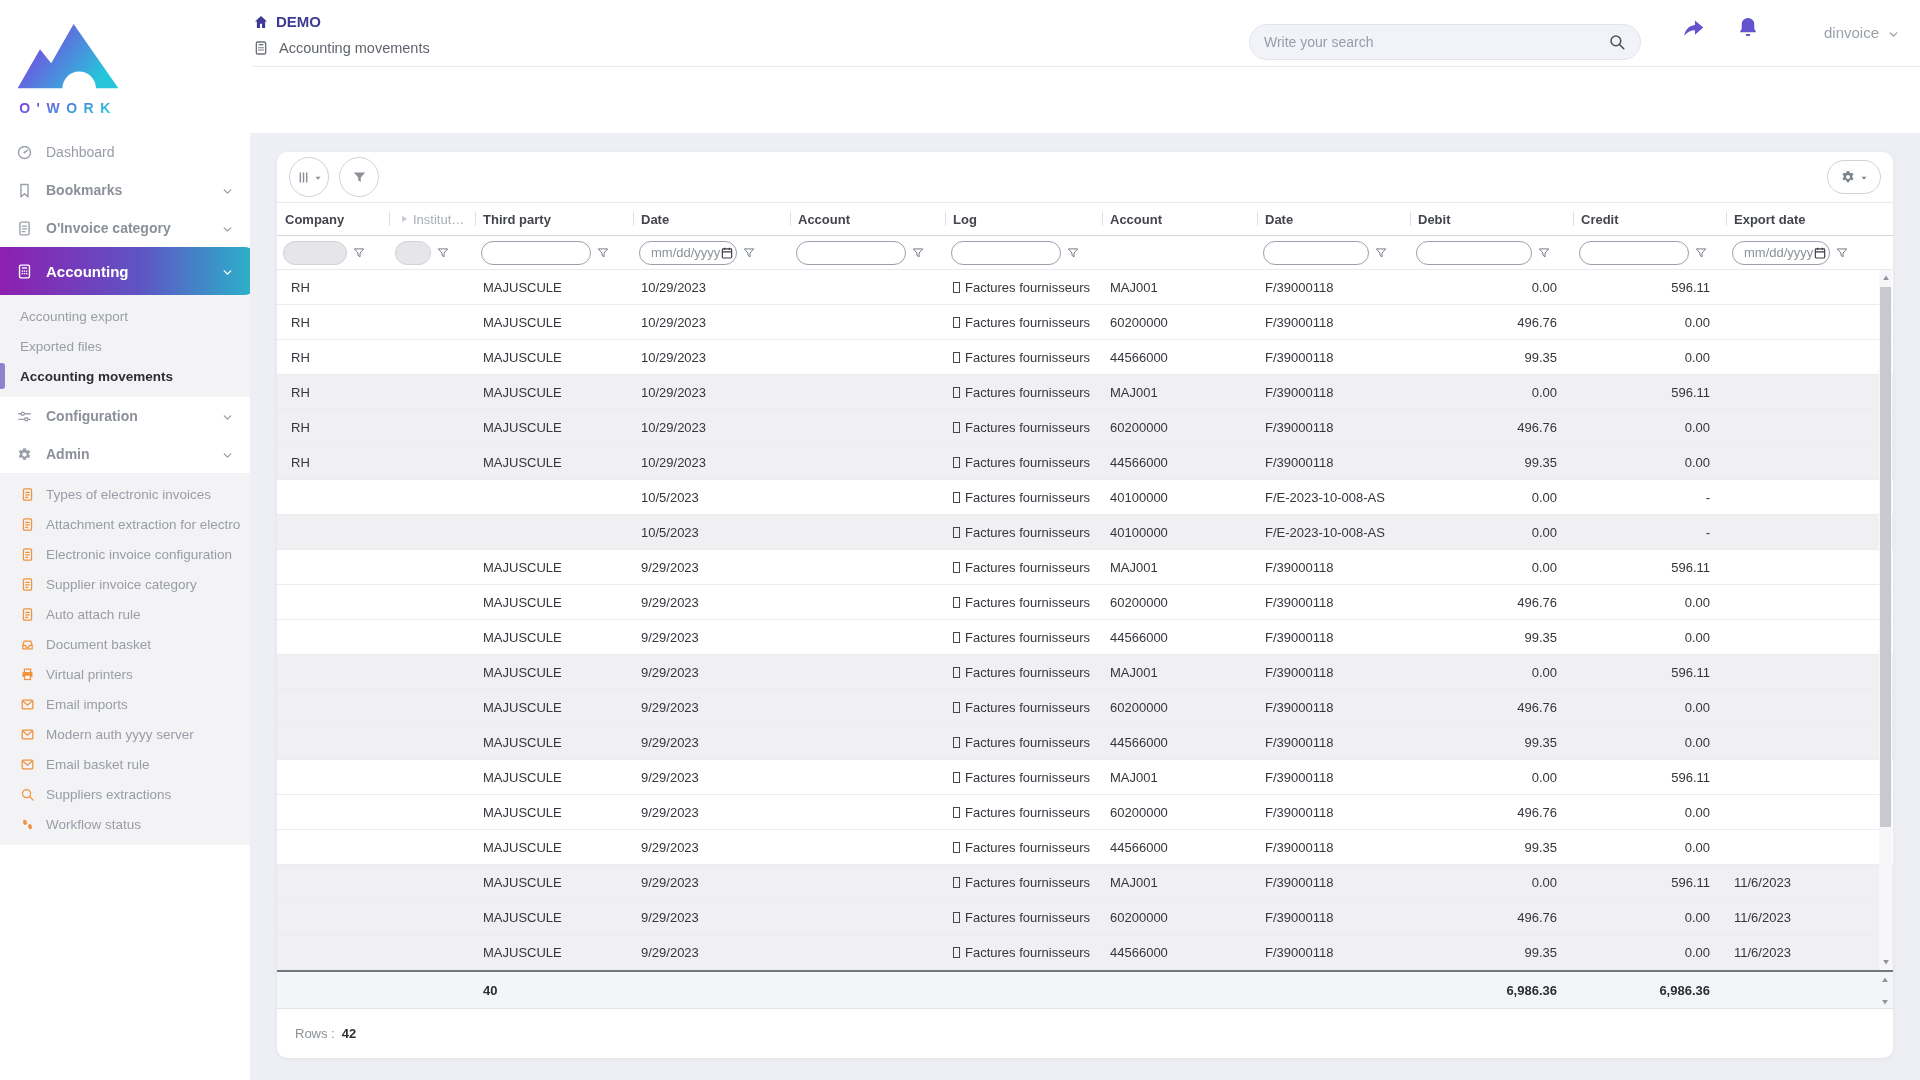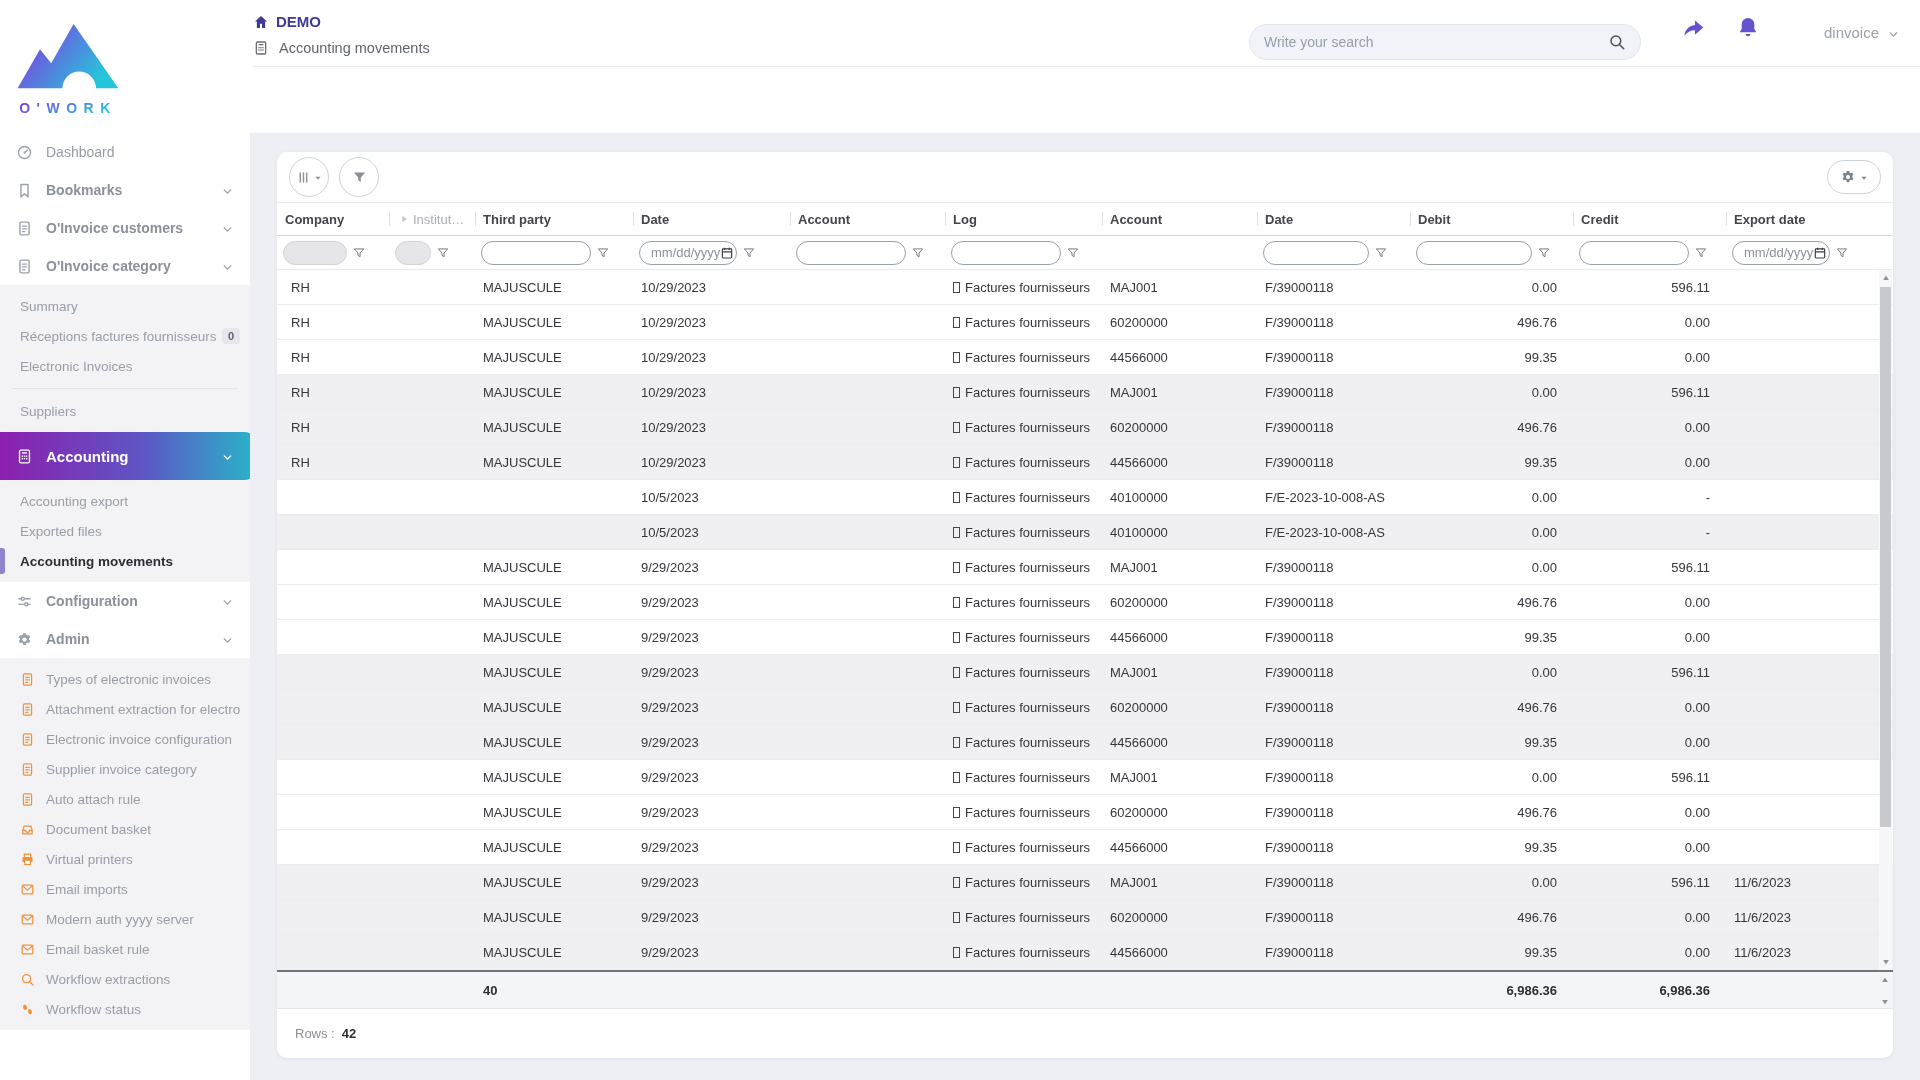--- a/index.html
+++ b/index.html
@@ -283,54 +283,24 @@
     <span class="schev"><svg class="ic">
             <use href="#i-chev-down"></use>
           </svg></span>
   </div>
       <div class="side-item bold">
     <span class="sic">
           <svg class="ic">
             <use href="#i-doc"></use>
           </svg>
         </span>
-    <span class="slbl">O'Invoice customers</span>
-    <span class="schev"><svg class="ic">
-            <use href="#i-chev-down"></use>
-          </svg></span>
-  </div>
-      <div class="side-item bold">
-    <span class="sic">
-          <svg class="ic">
-            <use href="#i-doc"></use>
-          </svg>
-        </span>
     <span class="slbl">O'Invoice category</span>
     <span class="schev"><svg class="ic">
             <use href="#i-chev-down"></use>
           </svg></span>
-  </div>
-    </div>
-  <div class="submenu" id="sub-suppliers">
-      <div class="sub-item">
-    <span class="slbl">Summary</span>
-
-  </div>
-      <div class="sub-item">
-    <span class="slbl">Réceptions factures fournisseurs</span>
-    <span class="badge">0</span>
-  </div>
-      <div class="sub-item">
-    <span class="slbl">Electronic Invoices</span>
-
-  </div>
-      <div class="sub-div"></div>
-      <div class="sub-item">
-    <span class="slbl">Suppliers</span>
-
   </div>
     </div>
   <div class="acct-item">
     <span class="sic">
         <svg class="ic">
           <use href="#i-calc"></use>
         </svg>
       </span>
     <span>Accounting</span>
     <span class="schev"><svg class="ic">
@@ -452,21 +422,21 @@
           </svg>
         </span>
     <span class="slbl">Email basket rule</span>
       </div>
       <div class="sub-item adm">
     <span class="sic org">
           <svg class="ic">
             <use href="#i-searchm"></use>
           </svg>
         </span>
-    <span class="slbl">Workflow extractions</span>
+    <span class="slbl">Suppliers extractions</span>
       </div>
       <div class="sub-item adm">
     <span class="sic org">
           <svg class="ic">
             <use href="#i-steps"></use>
           </svg>
         </span>
     <span class="slbl">Workflow status</span>
       </div>
     </div>

